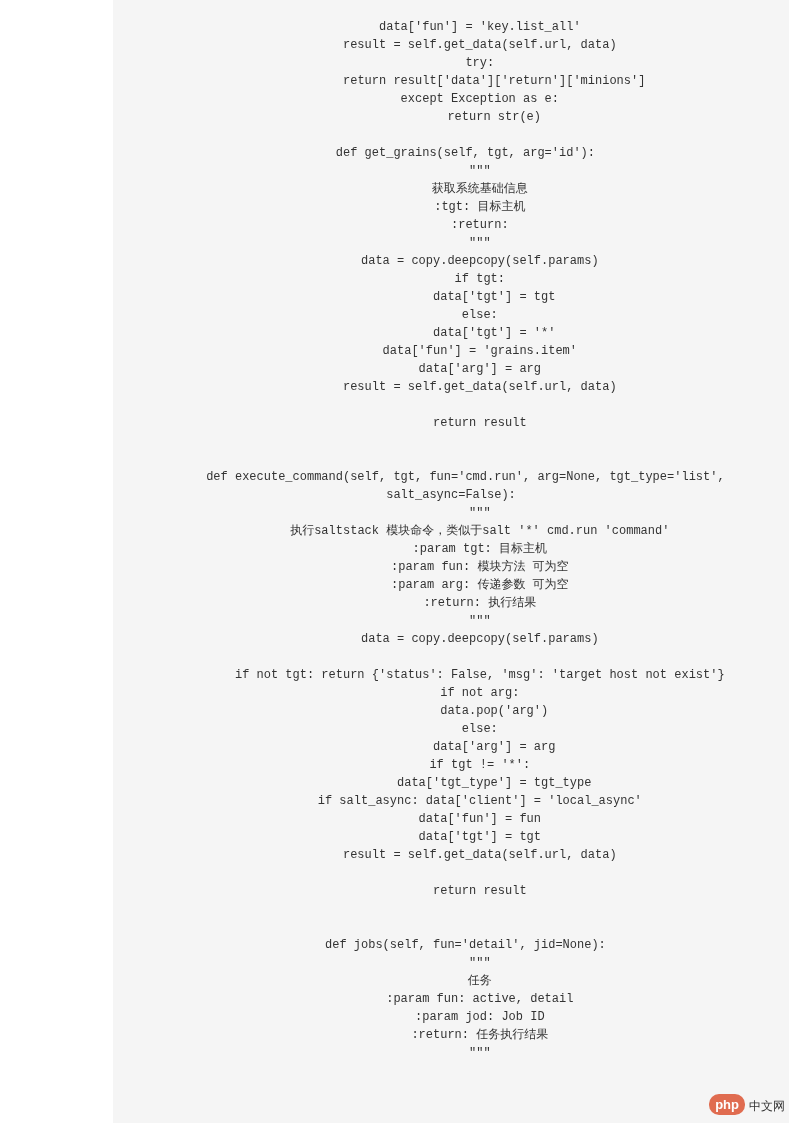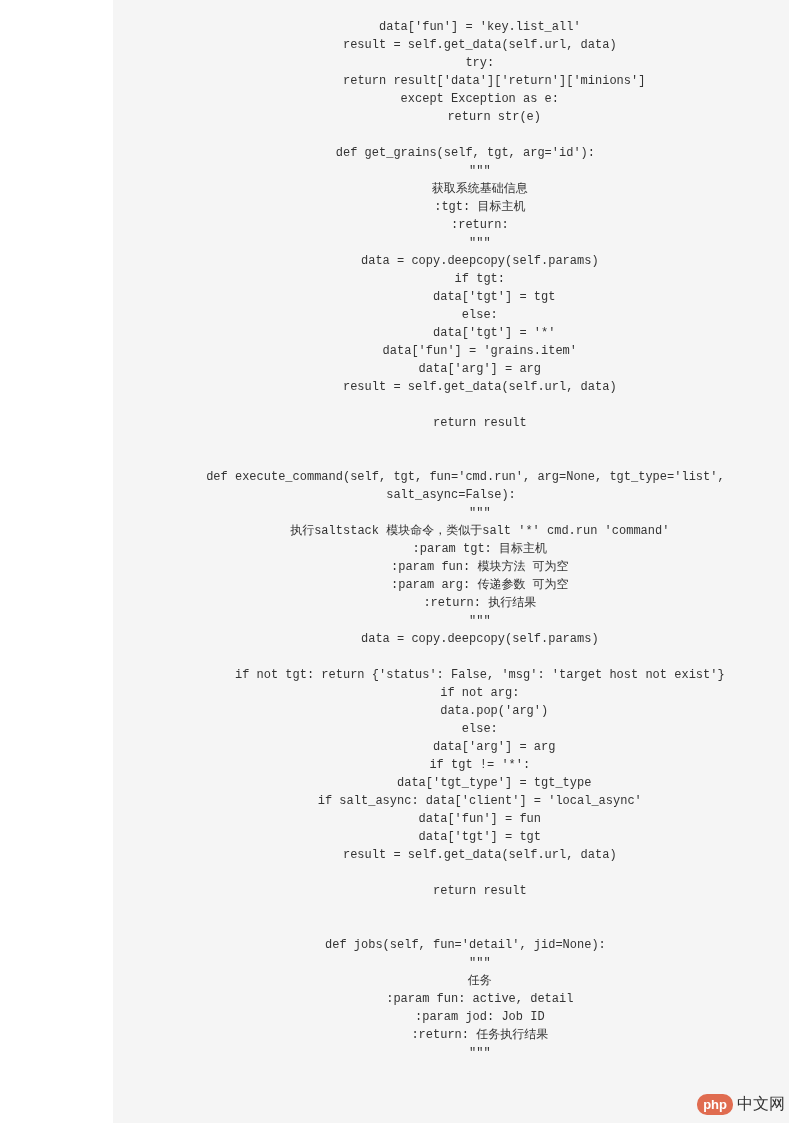--- a/index.html
+++ b/index.html
@@ -46,21 +46,21 @@
     color: #fff;
     font-family: Arial, sans-serif;
     font-size: 13px;
     font-weight: bold;
     padding: 3px 6px;
     border-radius: 10px;
     text-transform: lowercase;
   }
   .logo-text {
     font-family: "Microsoft YaHei", Arial, sans-serif;
-    font-size: 16px;
+    font-size: 12px;
     color: #333;
     font-weight: 500;
   }
 </style>
 </head>
 <body>
 
 <div class="code-container">
   <pre class="code-block">        data['fun'] = 'key.list_all'
         result = self.get_data(self.url, data)

